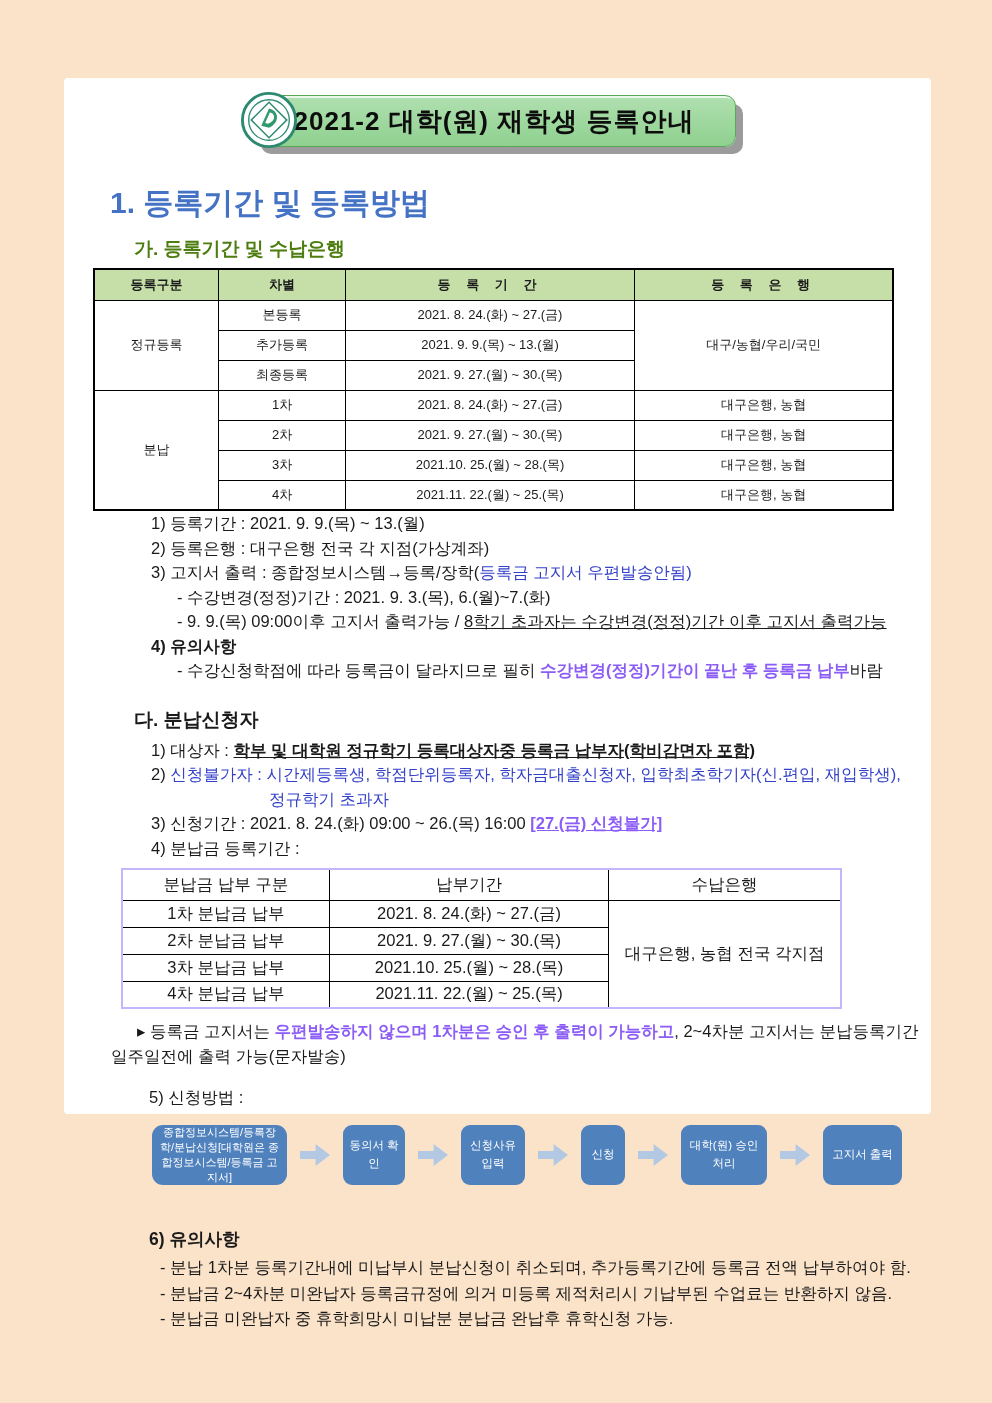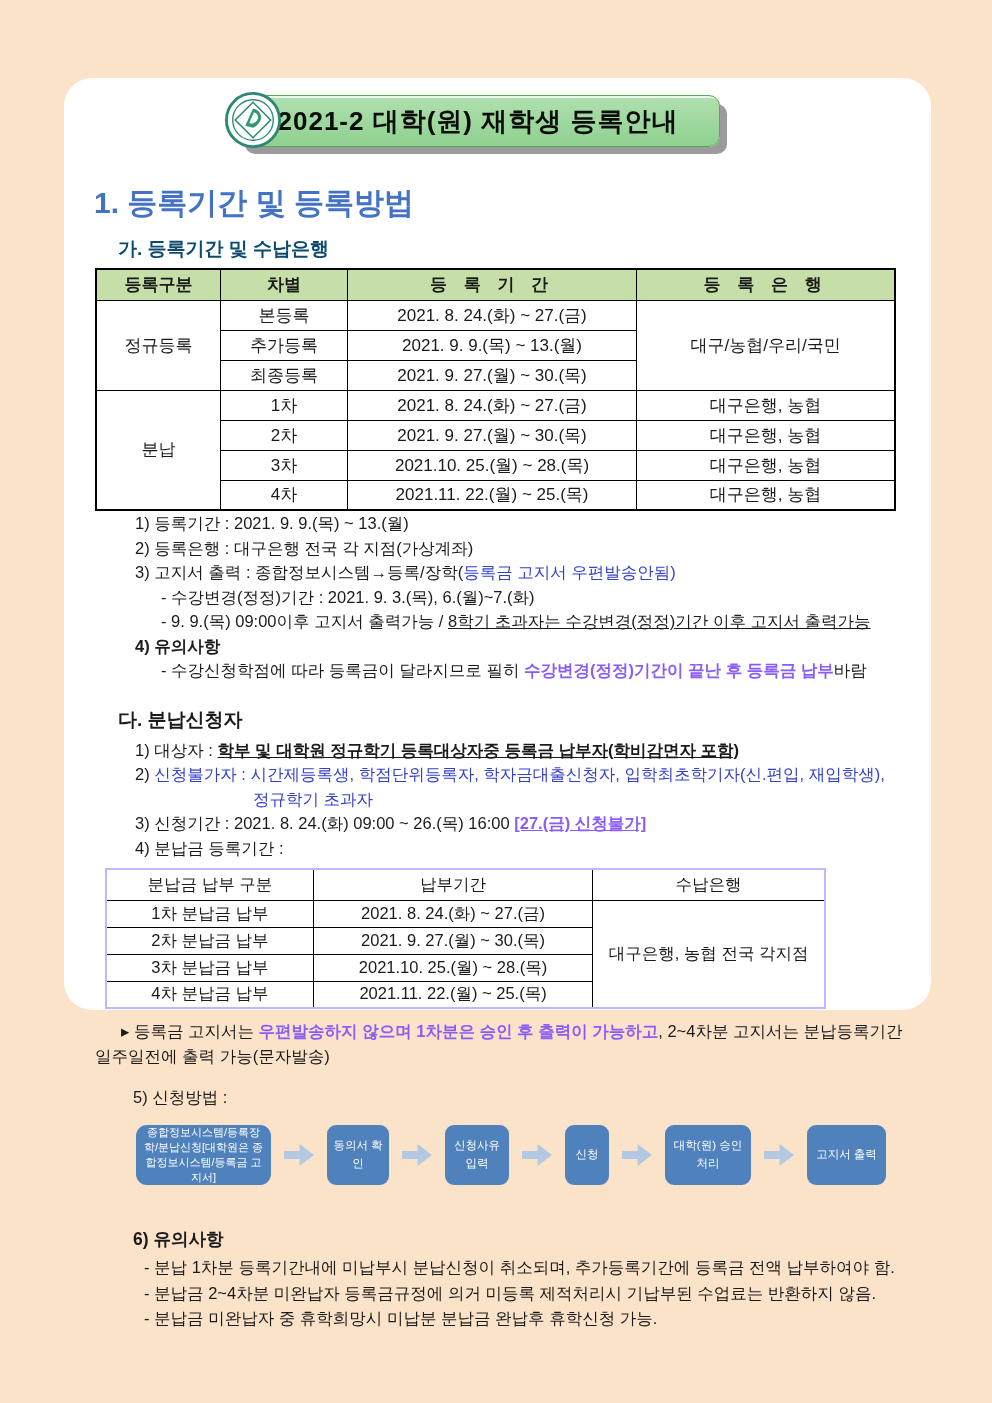--- a/index.html
+++ b/index.html
@@ -5,42 +5,42 @@
   * { margin:0; padding:0; box-sizing:border-box; }
   html,body { width:992px; height:1403px; }
   body {
     background:#fbe3c9;
     font-family:"Liberation Sans","DejaVu Sans",sans-serif;
     color:#1a1a1a;
     position:relative;
   }
   .panel {
     position:absolute; left:64px; top:78px;
-    width:867px; height:932px;
-    background:#ffffff; border-radius:28px;
+    width:867px; height:1036px;
+    background:#ffffff; border-radius:4px;padding-left:16px;
   }
   
   .titlebar-wrap { position:relative; margin:17px 0 0 172px; width:484px; height:52px; }
   .titlebar {
     width:100%; height:100%;
     background:linear-gradient(#b0e0b0,#8fd08f);
     border:1px solid #58a858; border-radius:11px;
     box-shadow: inset 2px 2px 0 rgba(255,255,255,.75), 8px 8px 0 -1px #9b9b9b;
     display:flex; align-items:center; justify-content:center;
   }
   .titlebar .title { font-size:26px; font-weight:bold; color:#0d0d0d; letter-spacing:1px; white-space:nowrap; }
   .logo { position:absolute; left:-12px; top:-4px; width:58px; height:58px; }
   
   .h-blue { margin:36px 0 0 30px; color:#4472c4; font-size:30px; font-weight:bold; }
-  .h-ga   { margin:12px 0 6px 54px; font-size:19px; font-weight:bold; color:#0c4a6e; }
+  .h-ga   { margin:12px 0 6px 54px; font-size:19px; font-weight:bold; color:#4d7c0f; }
   .h-sec  { margin:14px 0 5px 36px; font-size:19px; font-weight:bold; white-space:nowrap; }
   .h-da   { margin:24px 0 5px 54px; font-size:19px; font-weight:bold; white-space:nowrap; }
   
   table { border-collapse:collapse; text-align:center; }
-  .t1 { margin-left:31px; width:801px; font-size:17px; border:2.5px solid #000; }
+  .t1 { margin-left:13px; width:801px; font-size:13px; border:2.5px solid #000; }
   .t1 th, .t1 td { border:1.5px solid #000; height:30px; padding:0 4px; }
   .t1 th { background:#c6dfa8; font-weight:bold; height:31px; }
   .t1 .sp { letter-spacing:6px; }
   .t1 .c0 { width:125px; } .t1 .c1 { width:127px; } .t1 .c2 { width:290px; } .t1 .c3 { width:259px; }
   .t2 { margin:8px 0 0 41px; width:721px; font-size:16.5px; border:2px solid #c4b5fd; }
   .t2 th, .t2 td { border:1.5px solid #000; height:27px; padding:0 4px; font-weight:normal; }
   .t2 th { height:31px; }
   .t2 .c0 { width:208px; } .t2 .c1 { width:280px; } .t2 .c2 { width:233px; }
   
   .lines { margin-left:71px; font-size:16.5px; }

